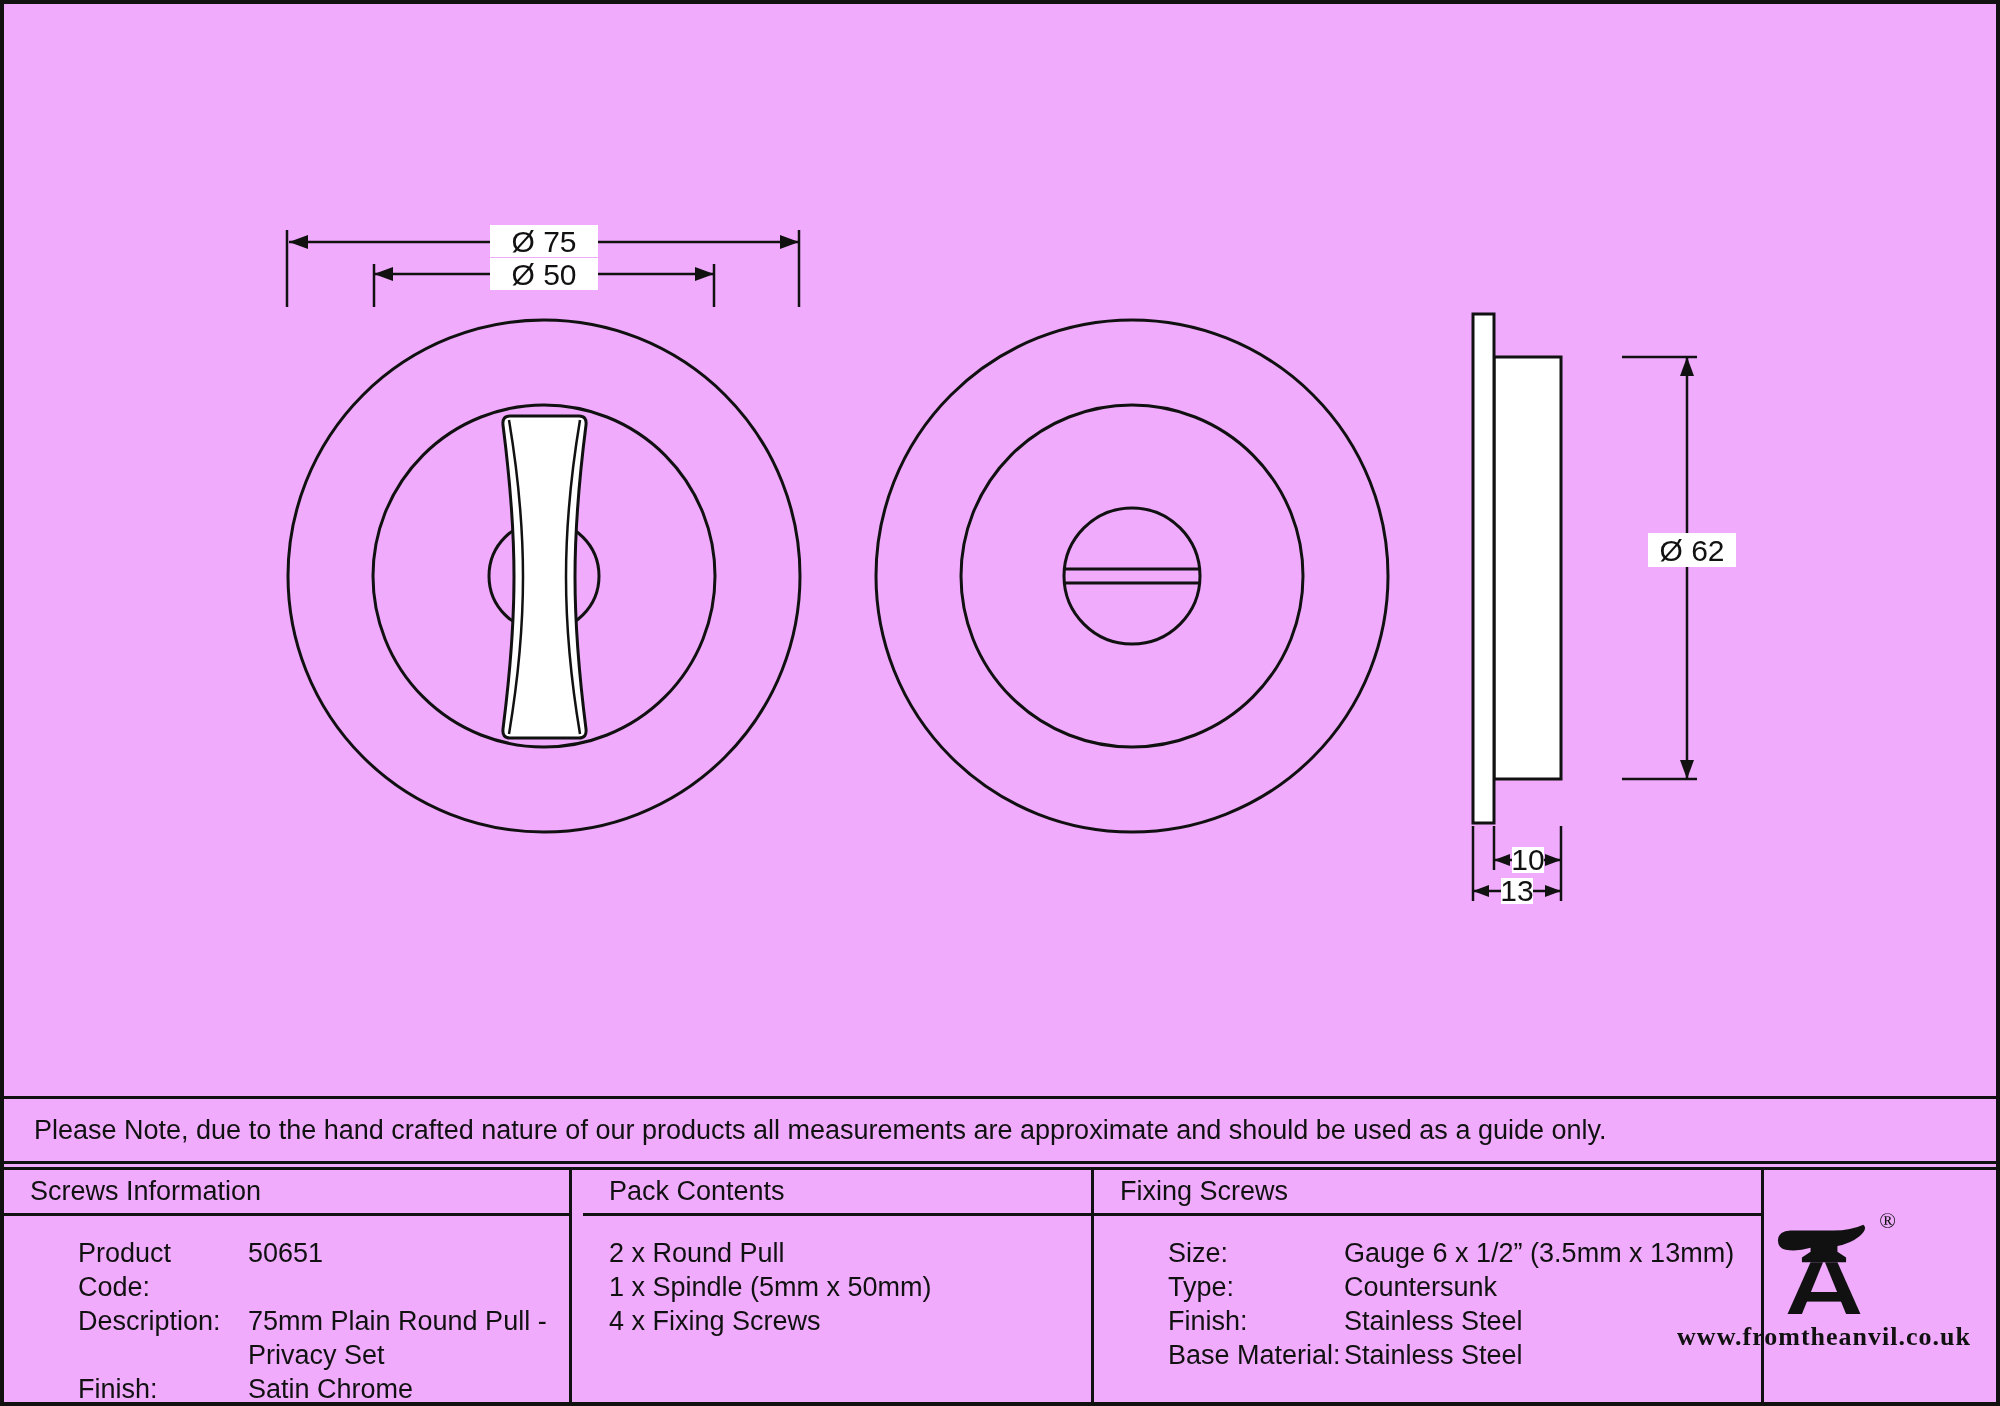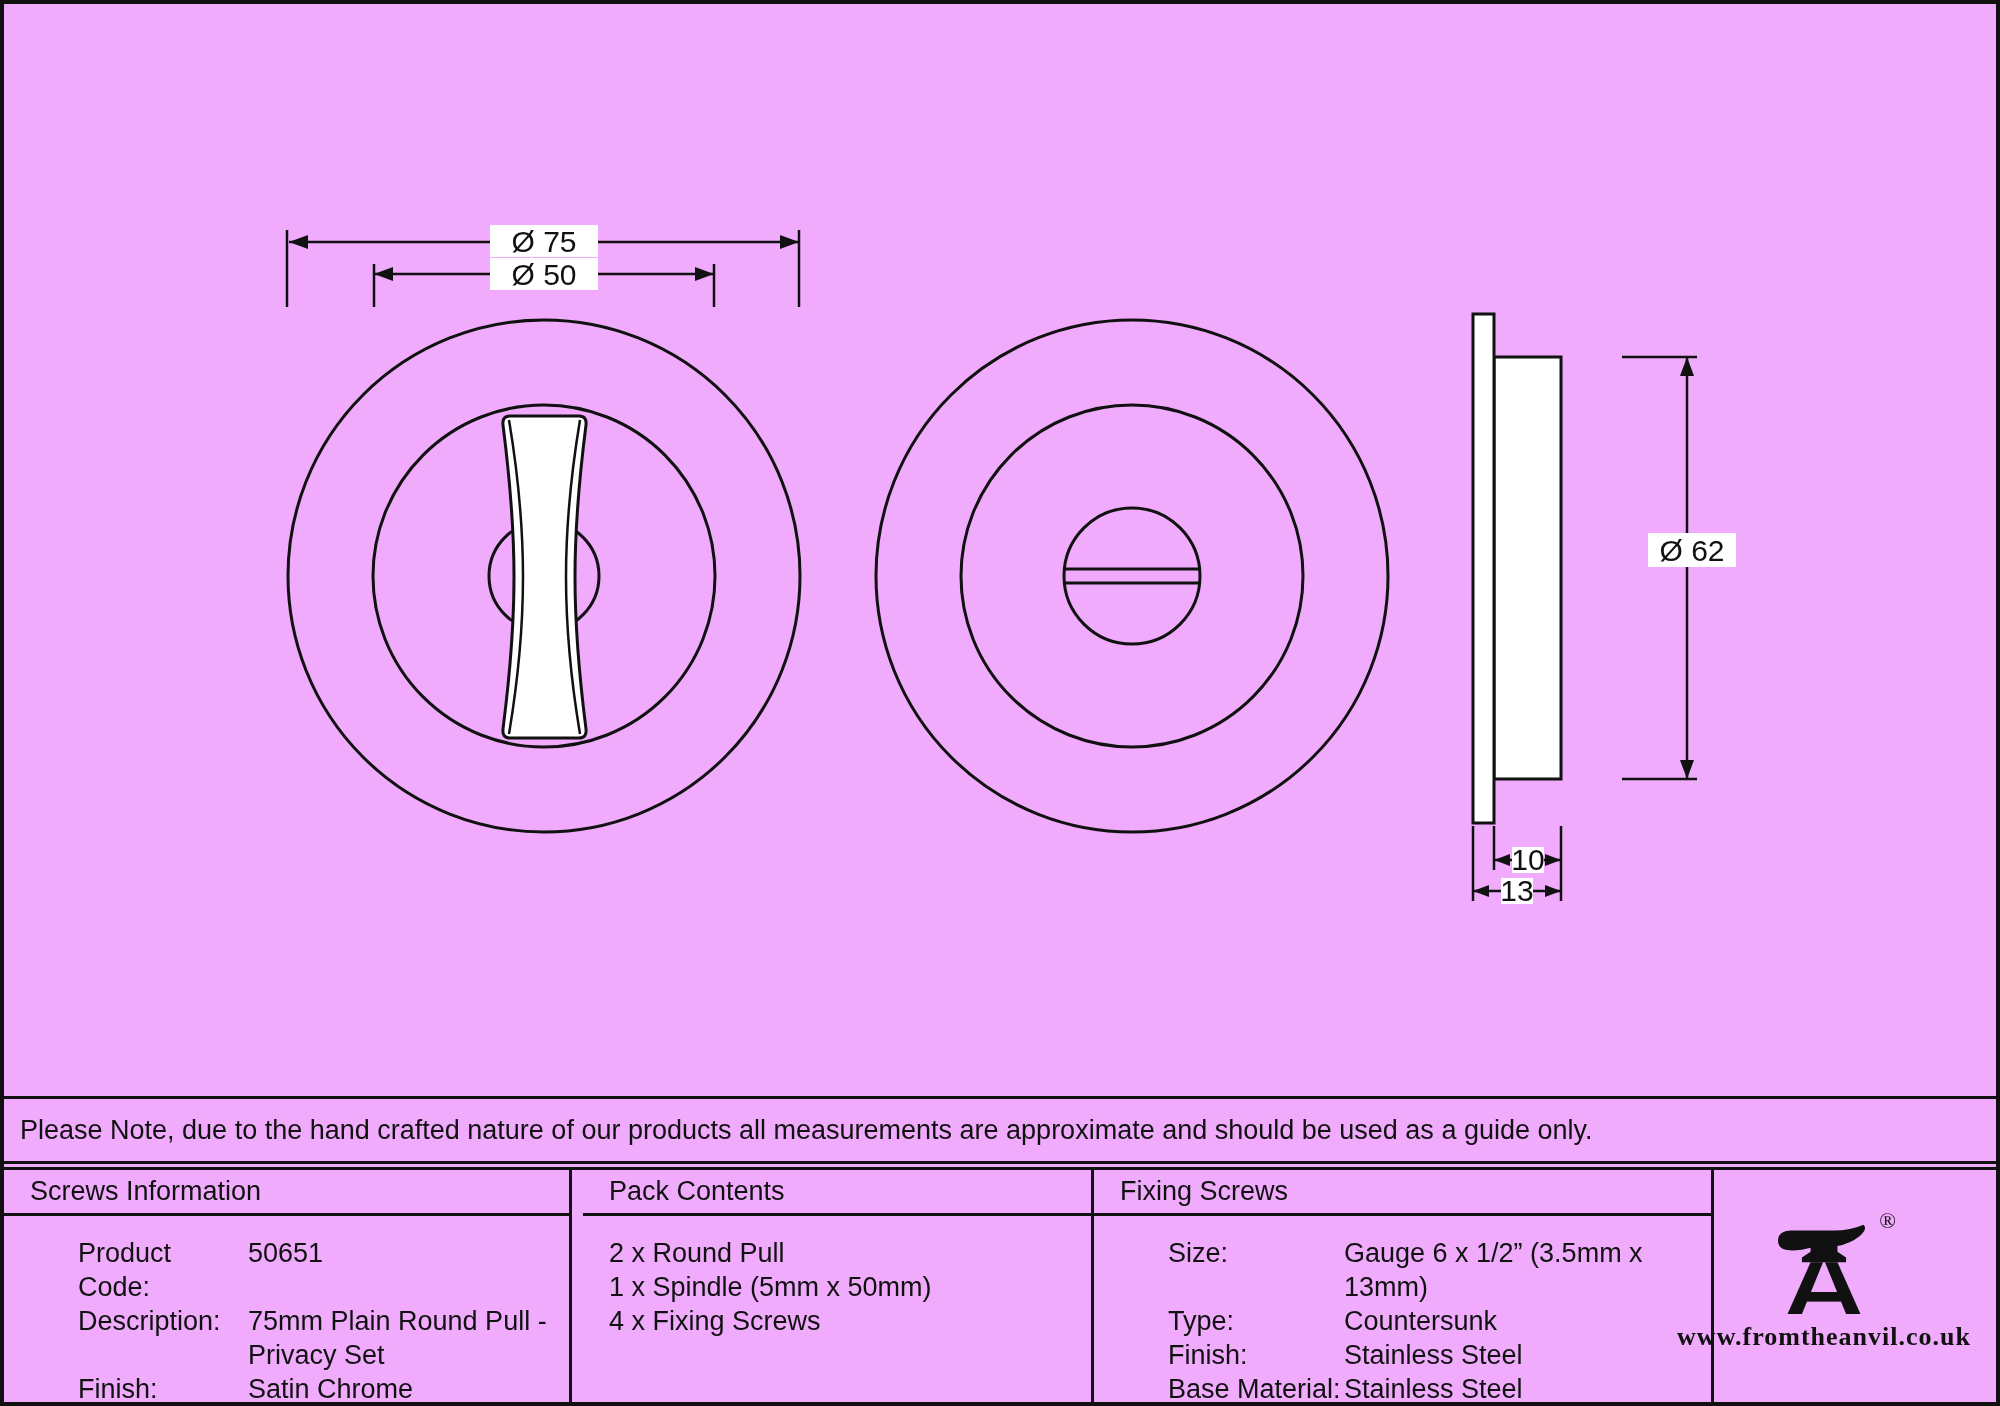--- a/index.html
+++ b/index.html
@@ -20,21 +20,21 @@
     fill:#111;
   }
   
   .note-row{
     position:absolute;
     left:0;right:0;top:1092px;height:68px;
     border-top:3px solid #111;
     border-bottom:3px solid #111;
     box-sizing:border-box;
     display:flex;align-items:center;
-    padding-left:16px;
+    padding-left:30px;
     font-size:27px;
   }
   
   .info-table{
     position:absolute;
     left:0;right:0;top:1163px;bottom:0;
     border-top:3px solid #111;
     box-sizing:border-box;
   }
   .cell{
@@ -201,21 +201,21 @@
 
     <div class="cell" style="left:568px;width:522px;padding-left:11px;">
       <div class="cell-header">Pack Contents</div>
       <div class="cell-body">
         <div class="pc-item">2 x Round Pull</div>
         <div class="pc-item">1 x Spindle (5mm x 50mm)</div>
         <div class="pc-item">4 x Fixing Screws</div>
       </div>
     </div>
 
-    <div class="cell fs" style="left:1090px;width:620px;">
+    <div class="cell fs" style="left:1090px;width:670px;">
       <div class="cell-header">Fixing Screws</div>
       <div class="cell-body">
         <div class="kv-row">
           <span class="kv-label">Size:</span>
           <span class="kv-value">Gauge 6 x 1/2” (3.5mm x 13mm)</span>
         </div>
         <div class="kv-row">
           <span class="kv-label">Type:</span>
           <span class="kv-value">Countersunk</span>
         </div>

